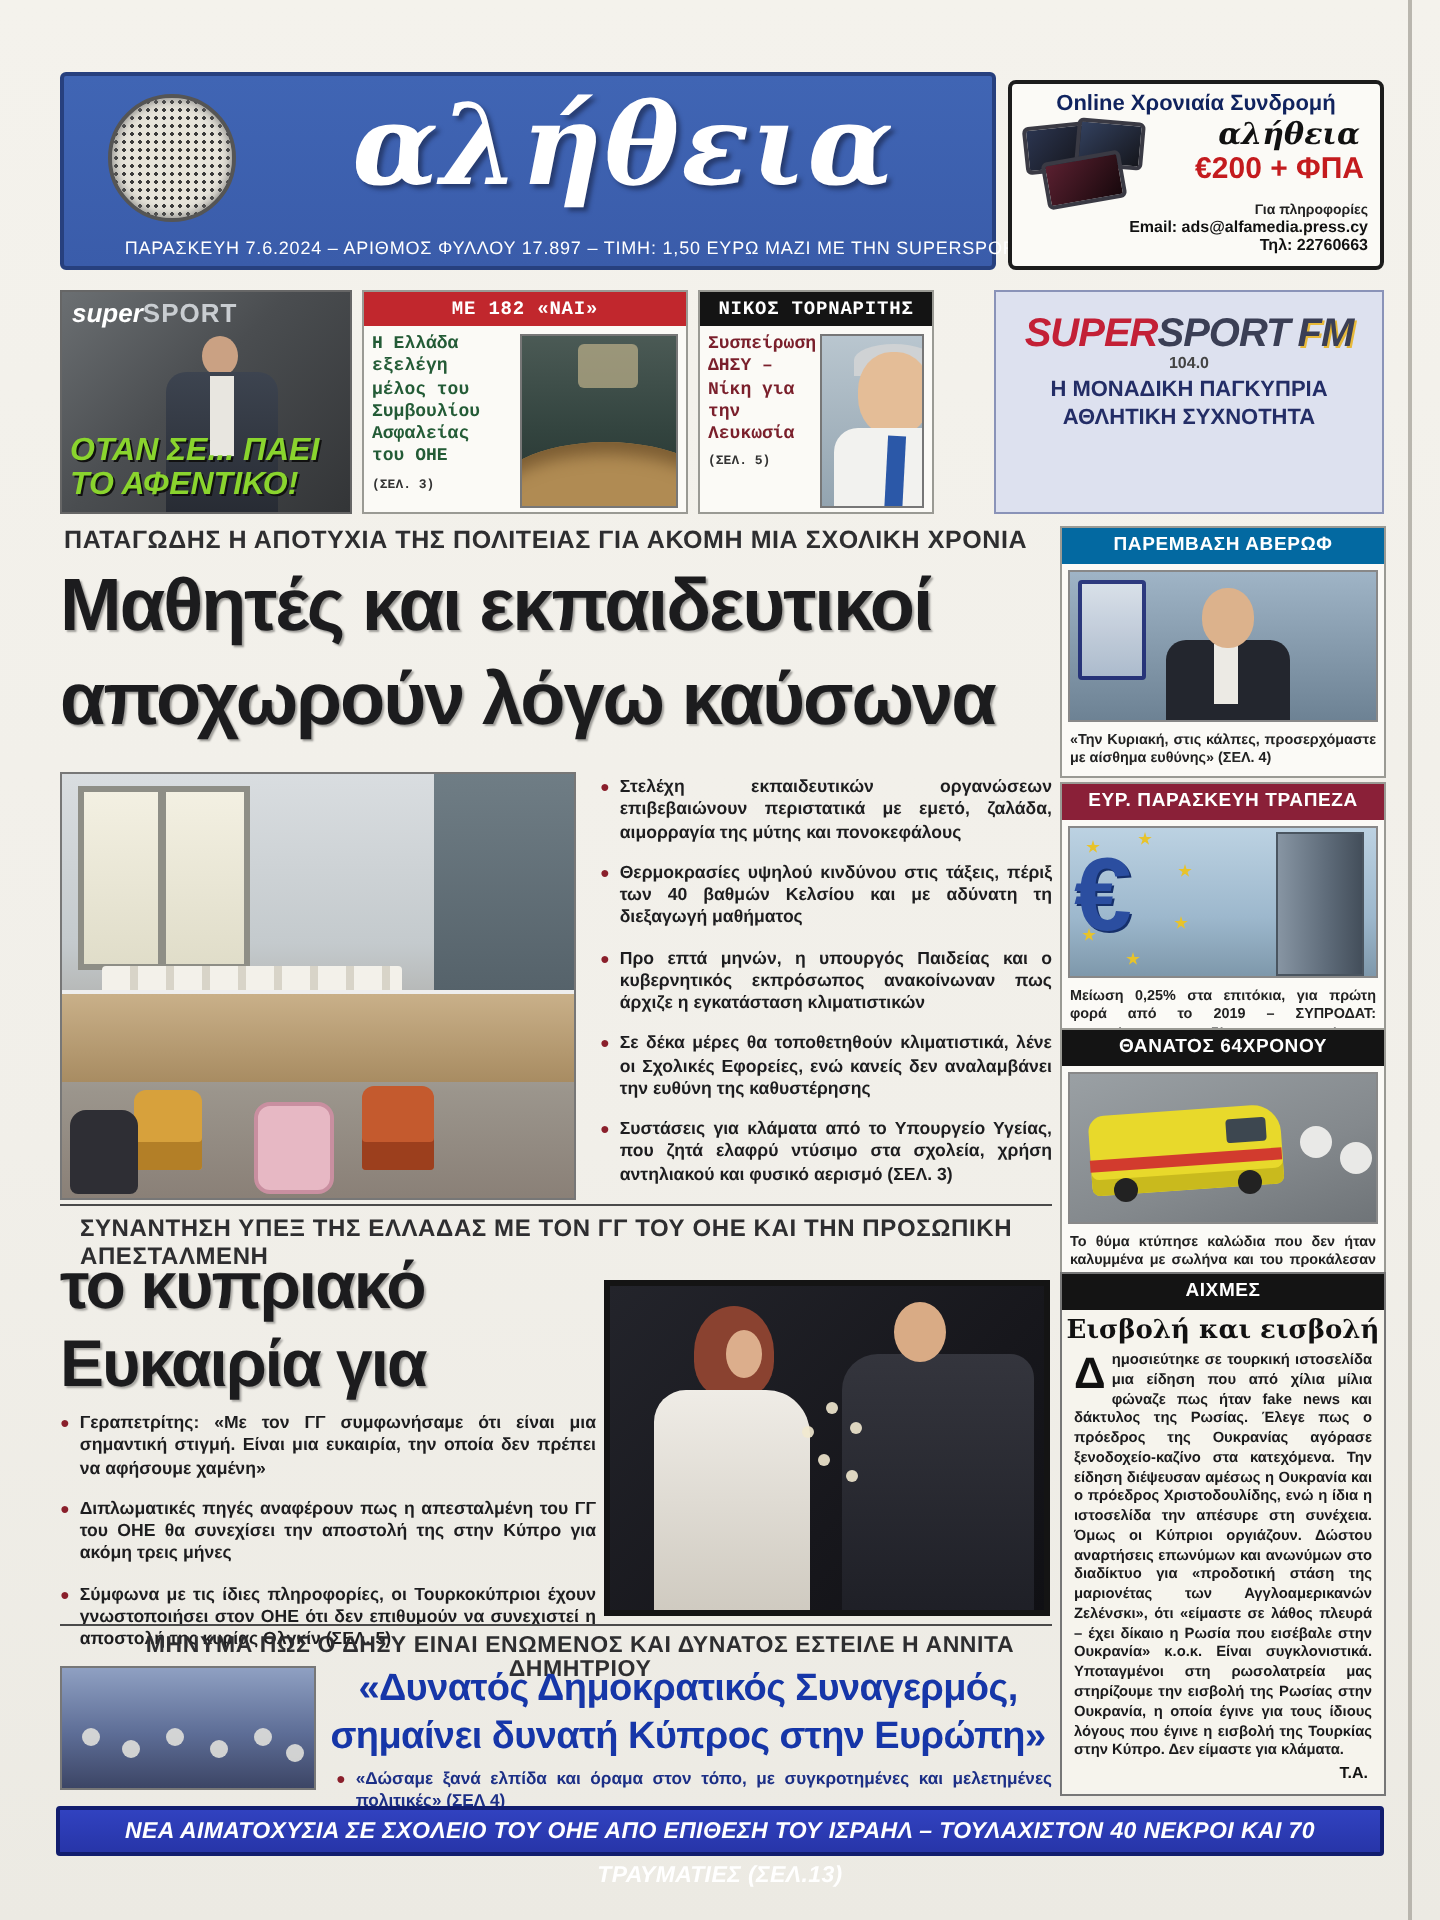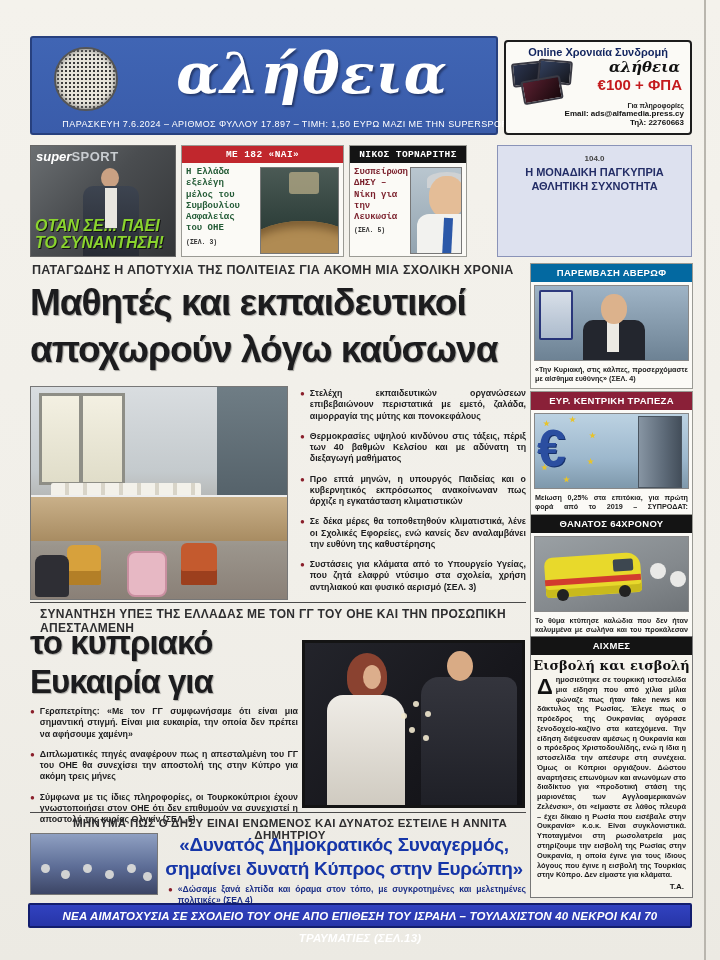--- a/index.html
+++ b/index.html
@@ -165,39 +165,39 @@
 
   <div class="sub-ad">
     <div class="sub-title">Online Χρονιαία Συνδρομή</div>
     <div class="sub-mid">
       <div class="tablets">
         <div class="tab1"></div>
         <div class="tab2"></div>
         <div class="tab3"></div>
       </div>
       <div class="sub-brand">αλήθεια</div>
-      <div class="sub-price">€100 + ΦΠΑ</div>
+      <div class="sub-price">€200 + ΦΠΑ</div>
     </div>
     <div class="sub-info">Για πληροφορίες</div>
     <div class="sub-email">Email: ads@alfamedia.press.cy</div>
     <div class="sub-phone">Τηλ: 22760663</div>
   </div>
 
   <div class="promo ss-promo" style="position:absolute;">
     <div class="ss-logo">
       <span class="w1">super</span><span class="w2">SPORT</span>
     </div>
     <div class="presenter">
       <div class="head"></div>
       <div class="body"></div>
       <div class="shirt"></div>
     </div>
     <div class="ss-caption">
       <div>ΟΤΑΝ ΣΕ... ΠΑΕΙ</div>
-      <div>ΤΟ ΣΥΝΑΝΤΗΣΗ!</div>
+      <div>ΤΟ ΑΦΕΝΤΙΚΟ!</div>
     </div>
   </div>
 
   <div class="promo newsbox un-box" style="position:absolute;">
     <div class="nb-header nb-red">ΜΕ 182 «ΝΑΙ»</div>
     <div class="nb-body">
       <div>
         <div class="nb-text">Η Ελλάδα εξελέγη μέλος του Συμβουλίου Ασφαλείας του ΟΗΕ</div>
         <div class="nb-pageref">(ΣΕΛ. 3)</div>
       </div>
@@ -218,20 +218,23 @@
       <div class="torn-photo">
         <div class="hair"></div>
         <div class="head"></div>
         <div class="shirt"></div>
         <div class="tie"></div>
       </div>
     </div>
   </div>
 
   <div class="promo fm-box" style="position:absolute;">
+    <div class="fm-logo">
+      <span class="p1">SUPER</span><span class="p2">SPORT</span><span class="p3">FM</span>
+    </div>
     <div class="fm-freq">104.0</div>
     <div class="fm-tag">
       <div>Η ΜΟΝΑΔΙΚΗ ΠΑΓΚΥΠΡΙΑ</div>
       <div>ΑΘΛΗΤΙΚΗ ΣΥΧΝΟΤΗΤΑ</div>
     </div>
   </div>
 
   <div class="kicker main-kicker">ΠΑΤΑΓΩΔΗΣ Η ΑΠΟΤΥΧΙΑ ΤΗΣ ΠΟΛΙΤΕΙΑΣ ΓΙΑ ΑΚΟΜΗ ΜΙΑ ΣΧΟΛΙΚΗ ΧΡΟΝΙΑ</div>
   <div class="main-headline">
     <div>Μαθητές και εκπαιδευτικοί</div>
@@ -278,21 +281,21 @@
     <div class="side-photo averof-photo">
       <div class="banner"></div>
       <div class="suit"></div>
       <div class="shirt"></div>
       <div class="head"></div>
     </div>
     <div class="side-caption">«Την Κυριακή, στις κάλπες, προσερχόμαστε με αίσθημα ευθύνης»  (ΣΕΛ. 4)</div>
   </div>
 
   <div class="side-box" style="top:391px;">
-    <div class="side-header sh-maroon">ΕΥΡ. ΚΕΝΤΡΙΚΗ ΤΡΑΠΕΖΑ</div>
+    <div class="side-header sh-maroon">ΕΥΡ. ΠΑΡΑΣΚΕΥΗ ΤΡΑΠΕΖΑ</div>
     <div class="side-photo ecb-photo">
       <div class="ecb-tower"></div>
       <div class="ecb-euro">€</div>
       <div class="ecb-star" style="left:8px;top:6px;"></div>
       <div class="ecb-star" style="left:34px;top:2px;"></div>
       <div class="ecb-star" style="left:54px;top:18px;"></div>
       <div class="ecb-star" style="left:52px;top:44px;"></div>
       <div class="ecb-star" style="left:28px;top:62px;"></div>
       <div class="ecb-star" style="left:6px;top:50px;"></div>
     </div>

